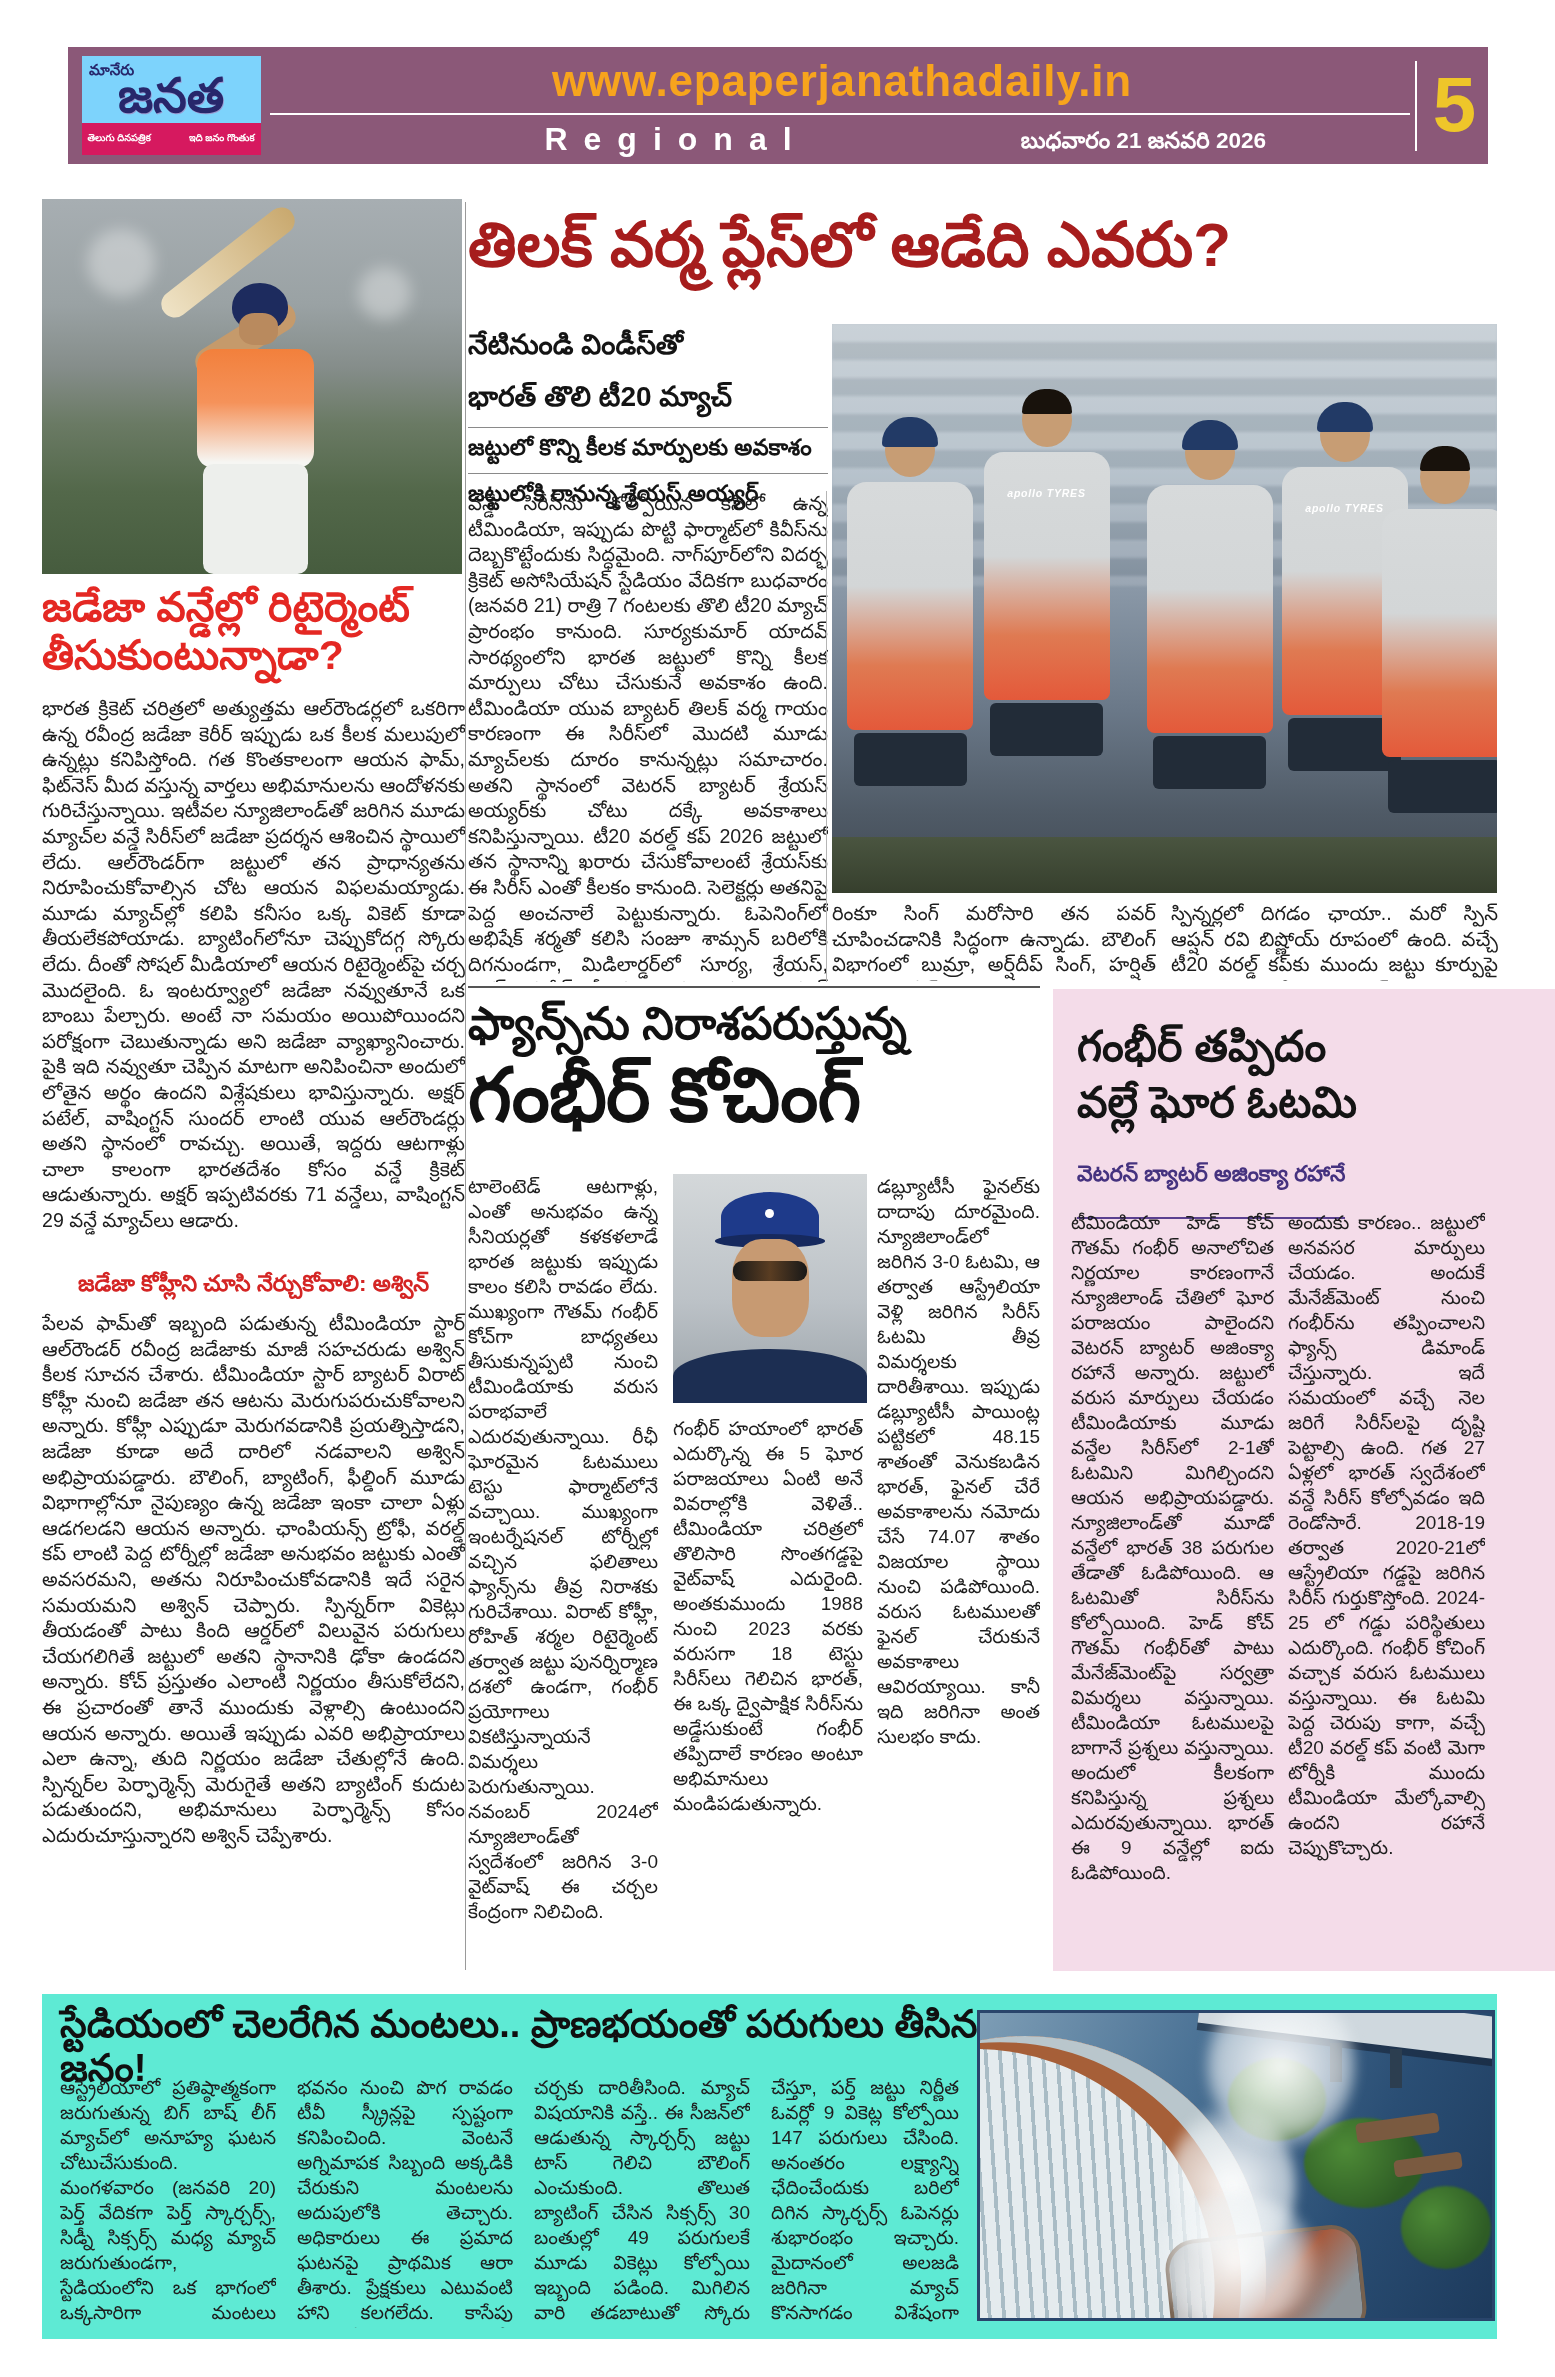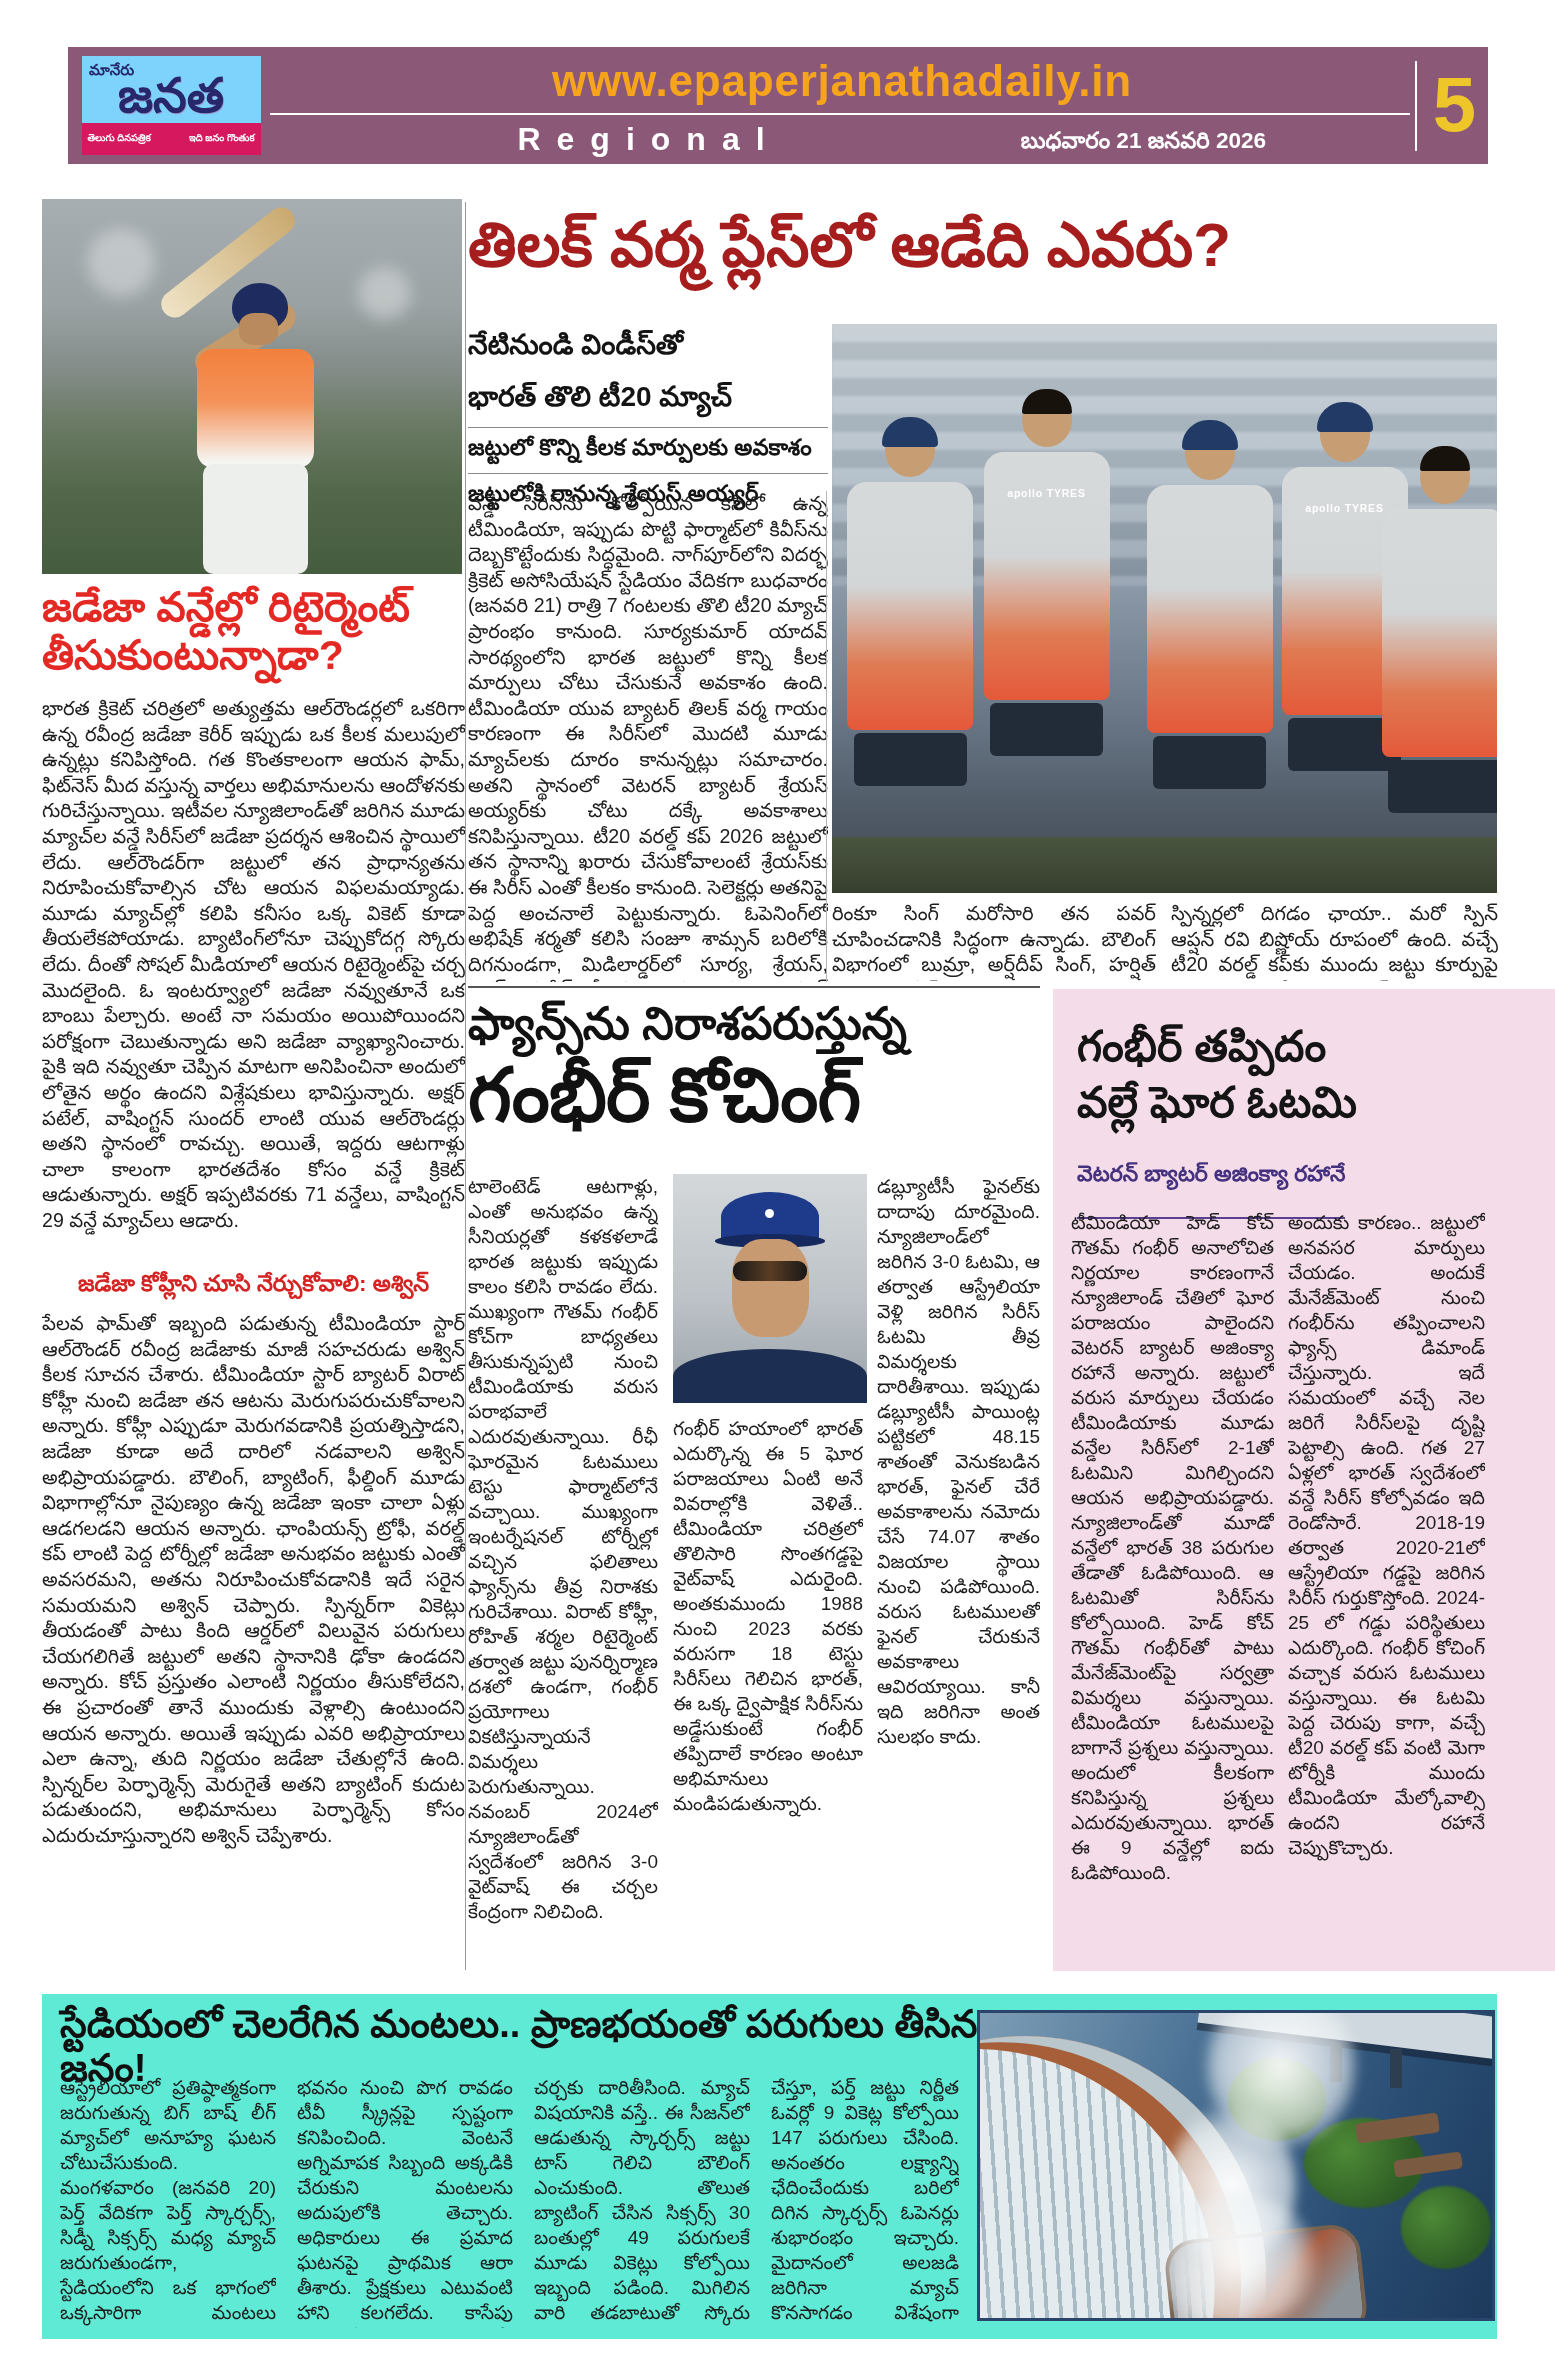--- a/index.html
+++ b/index.html
@@ -12,21 +12,21 @@
 
   
   .masthead { left:68px; top:47px; width:1420px; height:117px; background:#8b5878; }
   .m-logo { position:absolute; left:13.5px; top:9px; width:179px; height:99px; background:#7dd3fc; overflow:hidden; }
   .m-brand-top { position:absolute; left:7.5px; top:4.5px; font-size:15px; font-weight:bold; color:#27276b; }
   .m-brand { position:absolute; left:0; right:0; top:12px; text-align:center; font-size:48px; font-weight:800; color:#27276b; text-shadow:0.8px 0.8px 0 #9a9ad0; }
   .m-strip { position:absolute; left:0; right:0; bottom:0; height:22.6px; background:#d6195f; display:flex; align-items:center; justify-content:space-between; padding:16px 6px; }
   .m-strip span { font-size:9.8px; font-weight:bold; color:#fff; white-space:nowrap; }
   .m-url { position:absolute; left:211px; right:83px; top:9px; text-align:center; font-size:44px; font-weight:700; color:#f7a41d; letter-spacing:0.8px; }
   .m-line { position:absolute; left:202px; right:78px; top:66px; height:2.3px; background:#fff; }
-  .m-section { position:absolute; left:340px; top:74px; width:482px; text-align:center; font-size:32px; font-weight:800; color:#fff; letter-spacing:0.5em; }
+  .m-section { position:absolute; left:367px; top:74px; width:482px; text-align:center; font-size:32px; font-weight:800; color:#fff; letter-spacing:0.5em; }
   .m-date { position:absolute; left:865px; top:81px; width:421px; text-align:center; font-size:22.6px; font-weight:bold; color:#fff; }
   .m-vline { position:absolute; left:1347px; top:13.5px; width:2.3px; height:90px; background:#fff; }
   .m-page { position:absolute; left:1354px; top:4.5px; width:65px; text-align:center; font-size:78px; font-weight:800; color:#eec62a; line-height:105px; }
 
   
   .lead-headline { left:468px; top:212px; width:1031px; font-size:62px; line-height:1.05; font-weight:800; color:#a61d1d; white-space:nowrap; }
   .deck { left:468px; top:322px; width:360px; }
   .deck-item { font-weight:bold; color:#141414; padding:6.8px 0; }
   .deck-item:nth-child(1), .deck-item:nth-child(2) { font-size:28px; }
   .deck-item:nth-child(3), .deck-item:nth-child(4) { font-size:22.6px; }
@@ -69,21 +69,21 @@
     background:linear-gradient(180deg,#c2cbd2 0%,#aebbc6 25%,#8c9aa9 45%,#6a7888 68%,#4f5a66 86%,#3f4852 100%); }
   .tp-stands { position:absolute; left:0; right:0; top:0; height:46%;
     background:repeating-linear-gradient(180deg, rgba(255,255,255,.14) 0 18px, rgba(20,30,40,.08) 18px 36px); filter:blur(1.5px); }
   .tp-turf { position:absolute; left:0; right:0; bottom:0; height:56px; background:linear-gradient(180deg,#4a5540,#363f2d); }
   .tp-player { position:absolute; width:135px; }
   .tp-head { position:relative; margin:0 auto; width:50px; height:54px; border-radius:50%; background:#c79d74; }
   .tp-cap { position:absolute; left:-3px; top:-6px; width:56px; height:30px; border-radius:30px 30px 4.5px 4.5px; background:#223a66; }
   .tp-hair { position:absolute; left:0px; top:-4.5px; width:50px; height:25.6px; border-radius:27px 27px 3px 3px; background:#18120c; }
   .tp-torso { margin:4.5px auto 0; width:126px; height:248px; border-radius:19.6px 19.6px 7.5px 7.5px; text-align:center;
     background:linear-gradient(180deg,#d7dadb 0%,#d3d6d7 42%,#df7a52 74%,#e4593a 100%); }
-  .tp-torso .jersey-label { display:inline-block; margin-top:35px; font-size:10.5px; font-weight:bold; color:#fff; letter-spacing:0.8px; }
+  .tp-torso .jersey-label { display:inline-block; margin-top:35px; font-size:10.5px; font-weight:bold; color:#fff; letter-spacing:0.8px;font-style:italic; }
   .tp-shorts { margin:3px auto 0; width:113px; height:53px; border-radius:6px; background:#222c38; }
 
   
   .photo-gambhir { left:673px; top:1174px; width:194px; height:229px; overflow:hidden;
     background:linear-gradient(180deg,#d4d8da 0%,#bcc2c7 55%,#9aa2a8 100%); }
   .gp-cap { position:absolute; left:48px; top:18px; width:98px; height:50px; border-radius:60% 60% 8% 8%; background:#1e3a8a; }
   .gp-dot { position:absolute; left:92px; top:35px; width:9px; height:9px; border-radius:50%; background:#fff; }
   .gp-brim { position:absolute; left:42px; top:60px; width:110px; height:13.5px; border-radius:50%; background:#16295e; }
   .gp-face { position:absolute; left:59px; top:65px; width:77px; height:98px; border-radius:38%; background:#c79a72; }
   .gp-glasses { position:absolute; left:60px; top:87px; width:74px; height:20.3px; border-radius:9px;

